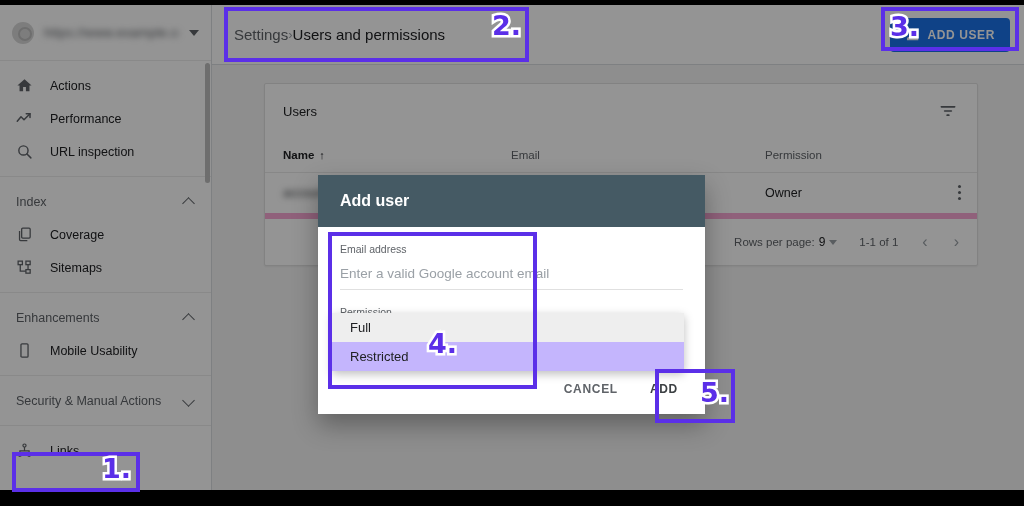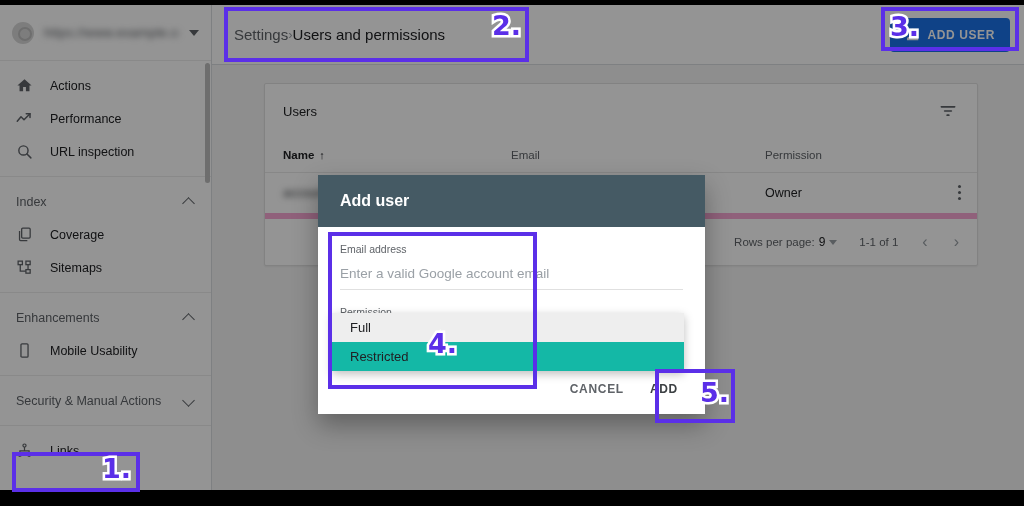--- a/index.html
+++ b/index.html
@@ -259,21 +259,21 @@
     font-family: "Liberation Sans", sans-serif;
   }
   .text-input::placeholder { color: #9aa0a6; }
   .field-block { margin-bottom: 16px; }
   .field-block.permission .field-label { margin-bottom: 6px; }
   .select-value { font-size: 13.5px; color: #202124; padding-bottom: 8px; border-bottom: 1px solid #e0e0e0;}
 
   #dialog-actions {
     height: 52px;
     display: flex; justify-content: flex-end;
-    gap: 0;
+    gap: 6px;
     padding: 0 14px 0 0;
   }
   .dlg-btn {
     background: none; border: none;
     font-size: 12px; font-weight: 600; letter-spacing: .7px;
     color: #5f6368;
     padding: 9px 13px;
     cursor: pointer;
     font-family: "Liberation Sans", sans-serif;
   }
@@ -288,21 +288,21 @@
     box-shadow: 0 3px 9px rgba(0,0,0,0.26);
     z-index: 70;
     padding: 0;
   }
   .menu-opt {
     height: 29px;
     display: flex; align-items: center;
     padding: 0 0 0 18px;
     font-size: 13px; color: #202124;
     cursor: pointer;
-    background: #14b8a6;
+    background: #c4b5fd;
   }
   .menu-opt.selected { background: #eeeeee; }
 
   
   .anno-box {
     position: absolute;
     border: 4px solid #5b2fe8;
     z-index: 90;
     pointer-events: none;
     box-sizing: border-box;

